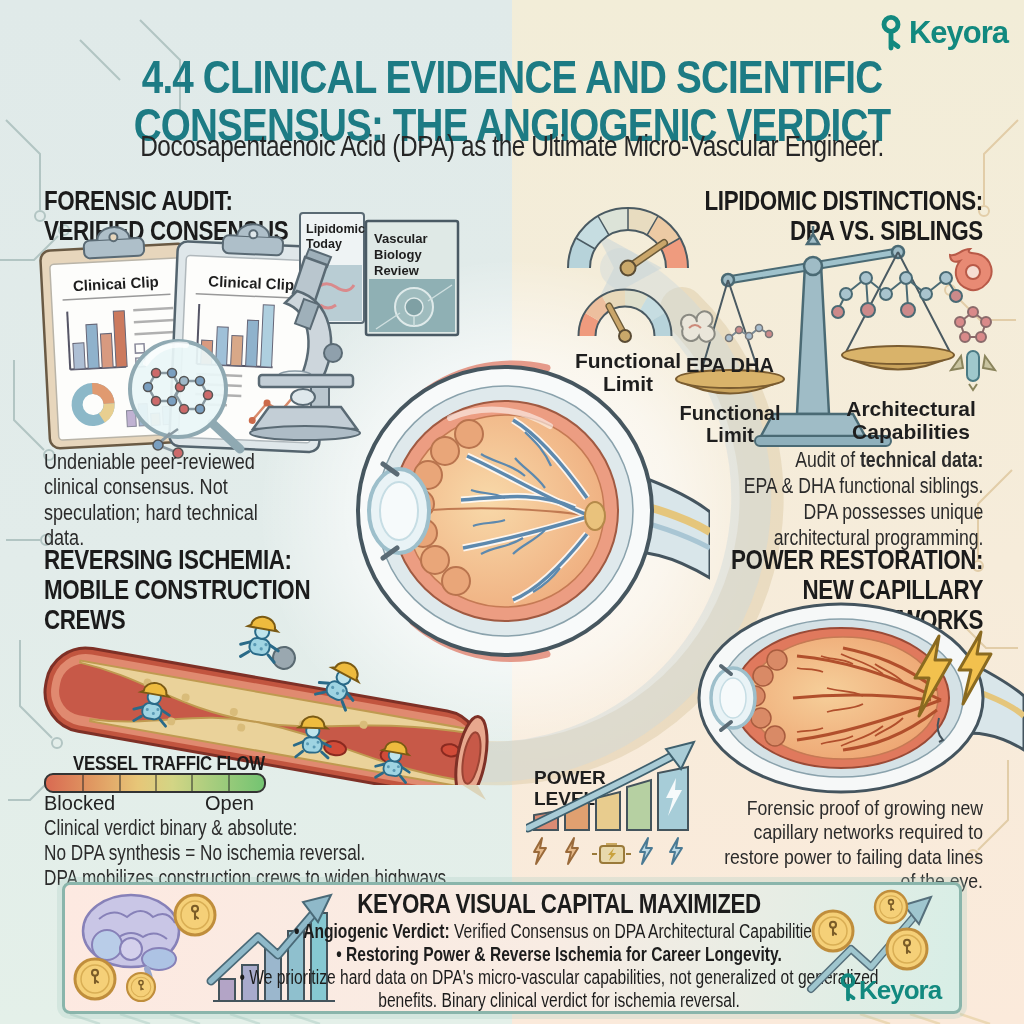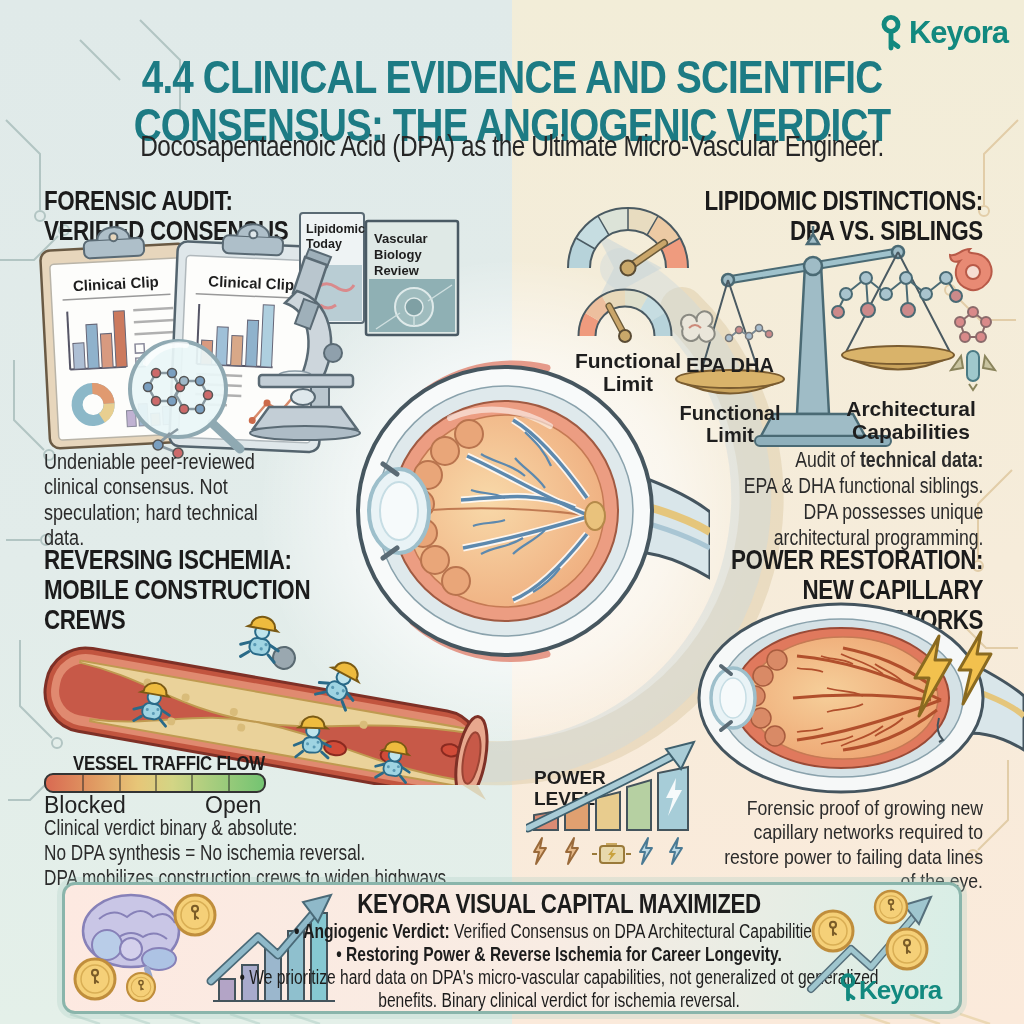--- a/index.html
+++ b/index.html
@@ -20,22 +20,22 @@
   .sec-h{font-size:28px;font-weight:800;color:#1b1b1b;line-height:1.07;letter-spacing:-.5px;white-space:nowrap;}
   .body-t{font-size:21.5px;color:#2b2b2b;line-height:1.18;}
   .nowrap{white-space:nowrap;}
   .ta-r{text-align:right;}
   .logo{display:flex;align-items:center;gap:4px;color:#12897f;}
   .logo-text{font-size:31px;font-weight:800;letter-spacing:-1px;color:#12897f;}
   .flow-label{font-size:20px;font-weight:800;letter-spacing:-.3px;}
   .flow-bar{left:44px;top:773px;width:218px;height:16px;border:2px solid #333;border-radius:9px;
     background:linear-gradient(90deg,#d96a52 0%,#e09a62 22%,#e7c678 42%,#d3d585 58%,#a8cd7e 76%,#74c472 100%);}
   .flow-div{position:absolute;top:0;width:2px;height:100%;background:rgba(40,40,40,.5);}
-  .flow-end{font-size:23px;color:#222;}
-  .banner{left:62px;top:882px;width:894px;height:126px;border-radius:13px;border:3px solid #8ab5ab;
+  .flow-end{font-size:20px;color:#222;}
+  .banner{left:62px;top:882px;width:894px;height:126px;border-radius:8px;border:3px solid #8ab5ab;
     background:linear-gradient(100deg,#fde9e1 0%,#f8ece3 55%,#d7eee6 100%);
     box-shadow:0 0 0 5px rgba(170,205,195,.28);}
   .banner-h{left:88px;top:3px;width:812px;text-align:center;font-size:28px;font-weight:800;letter-spacing:-.5px;}
   .banner-bullets{left:88px;top:35px;width:812px;text-align:center;font-size:19.5px;line-height:1.18;color:#1d1d1d;}
   .b{font-weight:800;}
   svg text{font-family:"Liberation Sans",sans-serif;}
   .svgt{font-weight:bold;fill:#1e1e1e;}
 </style>
 </head>
 <body>

